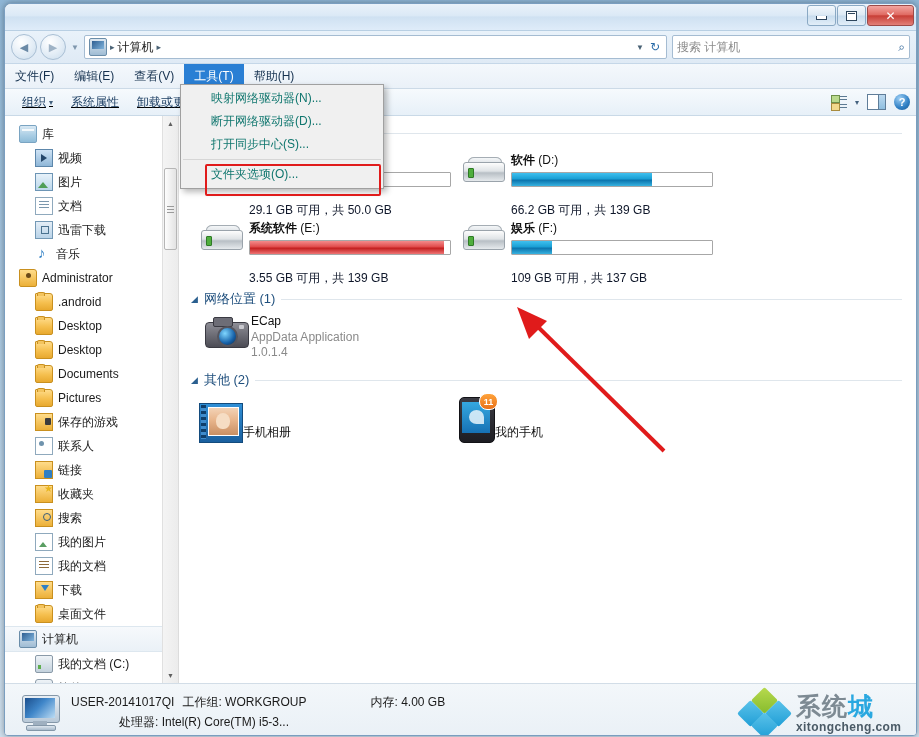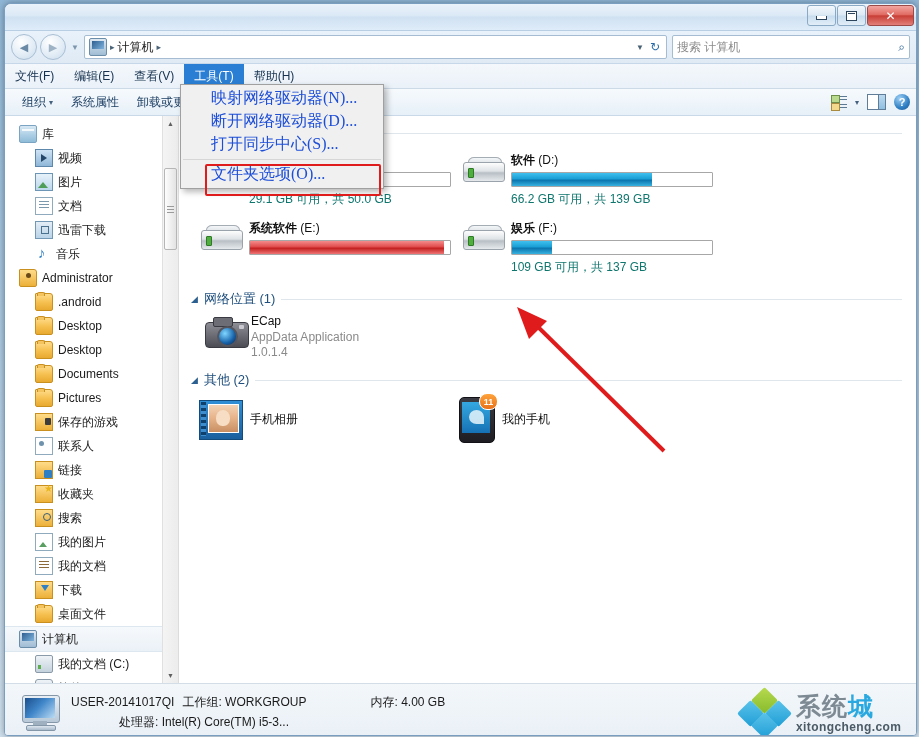--- a/index.html
+++ b/index.html
@@ -77,21 +77,21 @@
     border-bottom:1px solid #ccdae7;position:relative;z-index:40;
   }
   .menuitem{
     padding:0 10px;display:flex;align-items:center;font-size:12px;color:#15314f;
   }
   .menuitem.active{background:#2a7fd4;color:#fff;}
   
   .toolbar{
     height:26px;display:flex;align-items:center;padding:0 8px;
     background:linear-gradient(180deg,#f6fafd 0%,#e7f0f8 100%);
-    border-bottom:1px solid #c9d9e7;position:relative;
+    border-bottom:1px solid #c9d9e7;position:relative;text-decoration:underline;
   }
   .tbbtn{display:flex;align-items:center;gap:3px;padding:0 9px;font-size:12px;color:#1d3f63;}
   .tb-caret{font-size:8px;color:#44627f;}
   .tbright{position:absolute;right:6px;display:flex;align-items:center;gap:8px;}
   .viewic{width:16px;height:14px;position:relative;}
   .viewic i{position:absolute;display:block;}
   .vi-box{left:0;top:0;width:7px;height:6px;background:#b9d98c;border:1px solid #6d8f4a;}
   .vi-box2{left:0;top:8px;width:7px;height:6px;background:#f2d98c;border:1px solid #a88b3e;}
   .vi-l1{left:9px;top:1px;width:7px;height:1px;background:#5c7a93;}
   .vi-l2{left:9px;top:4px;width:7px;height:1px;background:#5c7a93;}
@@ -195,34 +195,34 @@
   .dico .led{position:absolute;left:9px;top:16px;width:4px;height:8px;background:#4fae3d;border:1px solid #2f7a27;border-radius:1px;}
   .dinfo{flex:1;padding-left:4px;}
   .dname{font-size:12px;color:#111;font-weight:bold;margin-bottom:3px;}
   .dname span.lt{font-weight:normal;}
   .dbar{
     width:200px;height:13px;background:#fff;border:1px solid #a7a7a7;border-radius:1px;overflow:hidden;
   }
   .dfill{height:100%;}
   .dfill.blue{background:linear-gradient(180deg,#3fc0ef 0%,#1a9fd4 45%,#0b74ad 55%,#37b2e0 100%);}
   .dfill.red{background:linear-gradient(180deg,#f48b8b 0%,#e04b4b 45%,#c21f1f 55%,#ef7575 100%);}
-  .dtext{font-size:12px;color:#0f766e;margin-top:4px;}
+  .dtext{font-size:12px;color:#0f172a;margin-top:15px;}
   
   .netitem{display:flex;align-items:flex-start;padding:4px 0 4px 24px;}
   .camico{width:46px;height:36px;position:relative;flex:0 0 46px;}
   .cam-b{position:absolute;left:2px;top:8px;width:42px;height:24px;border-radius:4px;background:linear-gradient(180deg,#8e8e96,#4c4c55);border:1px solid #3a3a42;}
   .cam-t{position:absolute;left:10px;top:3px;width:18px;height:8px;border-radius:2px;background:#6d6d76;border:1px solid #3a3a42;}
   .cam-l{position:absolute;left:14px;top:12px;width:17px;height:17px;border-radius:50%;background:radial-gradient(circle at 35% 32%,#7fd6ff,#1560a8 60%,#10263f 100%);border:2px solid #55555e;}
   .cam-f{position:absolute;right:5px;top:11px;width:5px;height:4px;background:#c9c9cf;border-radius:1px;}
   .netinfo{padding-left:2px;}
   .net-n{font-size:12px;color:#111;}
   .net-s{font-size:12px;color:#8a8a8a;margin-top:2px;}
   .net-v{font-size:12px;color:#8a8a8a;margin-top:1px;}
   .others{display:flex;padding:6px 0 0 20px;}
-  .oitem{width:260px;display:flex;align-items:center;gap:9px;}
+  .oitem{width:260px;display:flex;align-items:flex-end;gap:2px;}
   .albumico{width:42px;height:38px;position:relative;flex:0 0 42px;}
   .alb-bg{position:absolute;left:0;top:0;width:42px;height:38px;background:linear-gradient(180deg,#2f8fd6,#1a5f9e);border:1px solid #134b7d;}
   .alb-strip{position:absolute;left:2px;top:2px;width:5px;height:34px;background:repeating-linear-gradient(180deg,#0f3f6b 0 3px,#3f8ccc 3px 6px);}
   .alb-ph{position:absolute;left:9px;top:4px;width:29px;height:27px;background:linear-gradient(180deg,#f3d3b6 0%,#e8b58c 45%,#c98f63 100%);border:1px solid #fff;}
   .alb-ph:after{content:"";position:absolute;left:7px;top:5px;width:14px;height:16px;border-radius:50% 50% 45% 45%;background:#f6ddc4;}
   .phoneico{width:34px;height:44px;position:relative;flex:0 0 34px;}
   .ph-b{position:absolute;left:0;top:0;width:34px;height:44px;border-radius:5px;background:linear-gradient(180deg,#3b3b43,#1d1d22);border:1px solid #121216;}
   .ph-s{position:absolute;left:3px;top:5px;width:28px;height:31px;background:linear-gradient(180deg,#35a8e0,#1671b4);}
   .ph-s:after{content:"";position:absolute;left:7px;top:8px;width:15px;height:14px;border-radius:50% 50% 0 50%;background:#e8f4fb;opacity:.85;}
   .ph-badge{
@@ -261,21 +261,21 @@
   .wm-cn{font-size:25px;font-weight:bold;color:#7d8a93;letter-spacing:1px;}
   .wm-cn b{color:#2aa8e0;font-weight:bold;}
   .wm-en{font-size:12px;font-weight:bold;color:#4a5a66;margin-top:2px;letter-spacing:.4px;}
   
   .dropdown{
     position:absolute;left:175px;top:80px;width:202px;
     background:#f0f0f0;border:1px solid #a0a0a0;
     box-shadow:3px 3px 6px rgba(0,0,0,.28);
     z-index:60;padding:2px 0;
   }
-  .dd-item{height:23px;display:flex;align-items:center;padding-left:30px;font-size:16px;color:#1d4ed8;font-family:Liberation Serif, serif;}
+  .dd-item{height:23px;display:flex;align-items:center;padding-left:30px;font-size:12px;color:#0f766e;}
   .dd-sep{height:1px;background:#d6d6d6;margin:3px 2px;}
   .highlight-box{
     position:absolute;left:200px;top:160px;width:172px;height:28px;
     border:2px solid #e01b1b;border-radius:2px;z-index:70;pointer-events:none;
   }
   
   .arrow{position:absolute;left:330px;top:185px;z-index:55;pointer-events:none;}
 </style>
 </head>
 <body>
@@ -503,20 +503,21 @@
           <div class="dico">
               <div class="top"></div>
               <div class="body"></div>
               <div class="led"></div>
             </div>
           <div class="dinfo">
             <div class="dname"><span>系统软件</span> <span class="lt">(E:)</span></div>
             <div class="dbar">
                 <div class="dfill red" id="fill2" style="width: 97%;"></div>
               </div>
+            <div class="dtext">3.55 GB 可用，共 139 GB</div>
           </div>
         </div>
         <div class="drive">
           <div class="dico">
               <div class="top"></div>
               <div class="body"></div>
               <div class="led"></div>
             </div>
           <div class="dinfo">
             <div class="dname"><span>娱乐</span> <span class="lt">(F:)</span></div>

